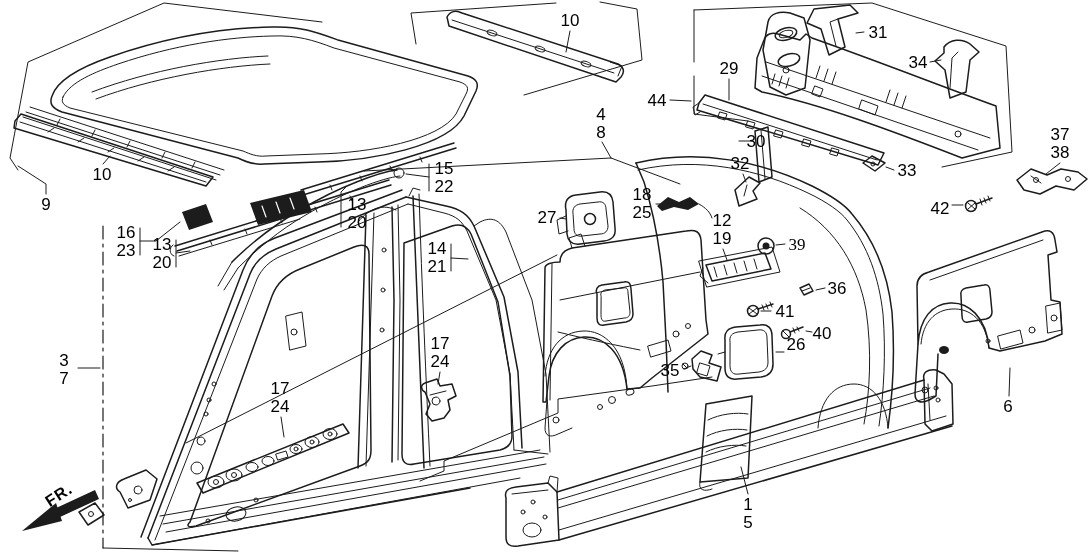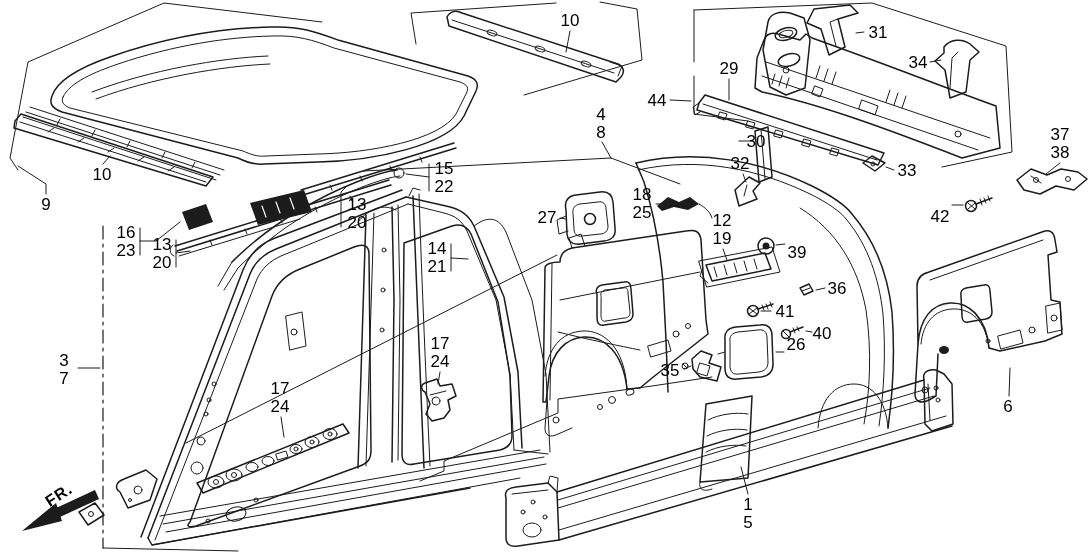--- a/index.html
+++ b/index.html
@@ -358,32 +358,32 @@
       <div class="callout" style="left: 740px; top: 155px;">
         <div class="callout-line">32</div>
       </div>
       <div class="callout" style="left: 907px; top: 162px;">
         <div class="callout-line">33</div>
       </div>
       <div class="callout" style="left: 1060px; top: 126px;">
         <div class="callout-line">37</div>
         <div class="callout-line">38</div>
       </div>
-      <div class="callout" style="left: 940px; top: 208px;">
+      <div class="callout" style="left: 940px; top: 200px;">
         <div class="callout-line">42</div>
       </div>
       <div class="callout" style="left: 642px; top: 186px;">
         <div class="callout-line">18</div>
         <div class="callout-line">25</div>
       </div>
       <div class="callout" style="left: 722px; top: 212px; text-align: right;">
         <div class="callout-line">12</div>
         <div class="callout-line">19</div>
       </div>
-      <div class="callout" style="left: 797px; top: 244px;">
+      <div class="callout" style="left: 797px; top: 236px; font-family: Liberation Serif, serif;">
         <div class="callout-line">39</div>
       </div>
       <div class="callout" style="left: 837px; top: 280px;">
         <div class="callout-line">36</div>
       </div>
       <div class="callout" style="left: 785px; top: 303px;">
         <div class="callout-line">41</div>
       </div>
       <div class="callout" style="left: 822px; top: 325px;">
         <div class="callout-line">40</div>

